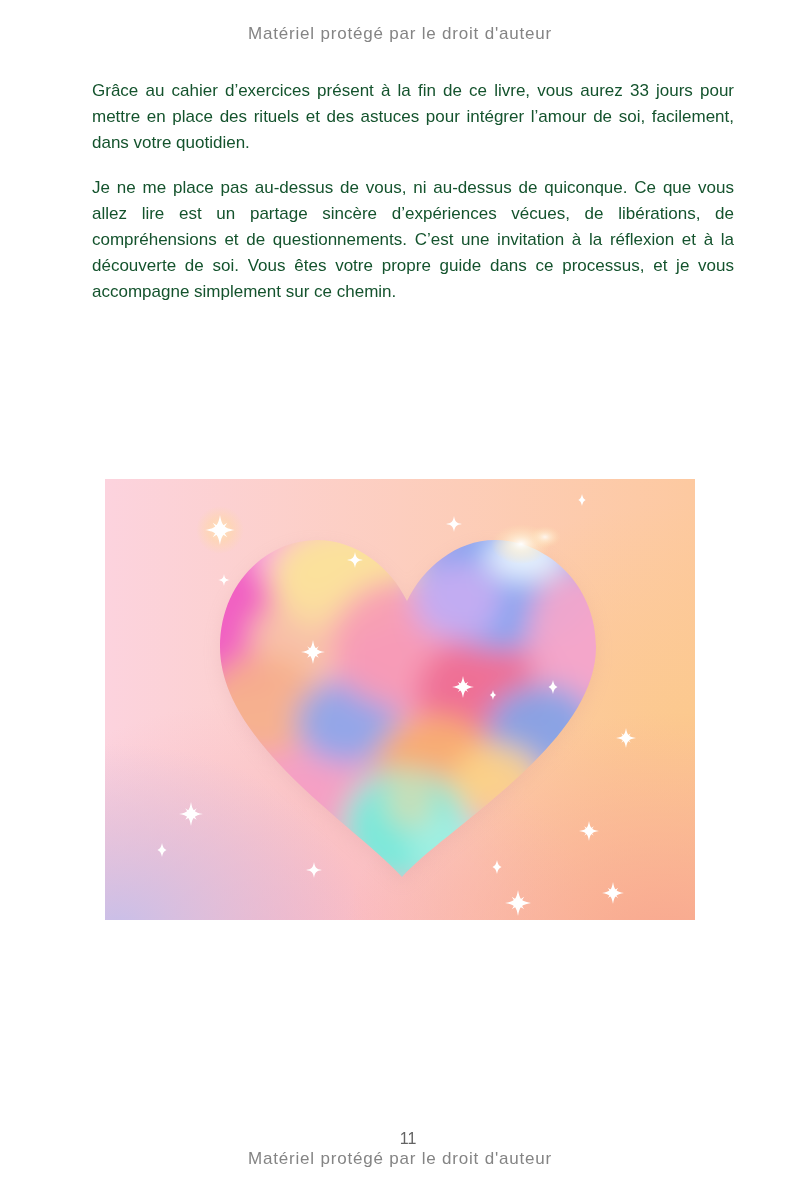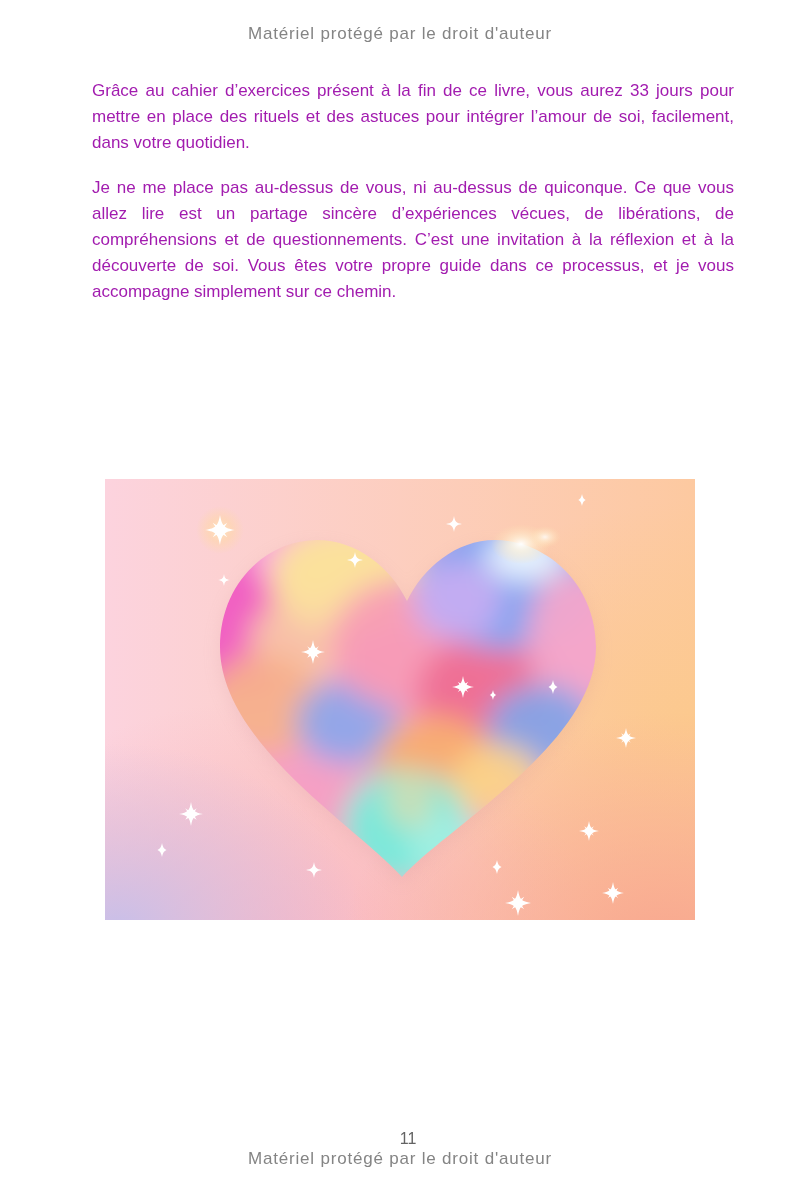--- a/index.html
+++ b/index.html
@@ -7,21 +7,21 @@
     width:800px;height:1200px;position:relative;background:#ffffff;
     font-family:"Liberation Sans","DejaVu Sans",sans-serif;
     overflow:hidden;
   }
   .copyright-top{
     position:absolute;top:24px;left:0;width:800px;text-align:center;
     color:#848484;font-size:17px;letter-spacing:0.8px;
   }
   .text-block{
     position:absolute;left:92px;top:78px;width:642px;
-    color:#a21caf;font-size:17px;line-height:26px;text-align:justify;
+    color:#14532d;font-size:17px;line-height:26px;text-align:justify;
   }
   .text-block p{margin:0 0 19px 0;}
   .illustration{
     position:absolute;left:105px;top:479px;width:590px;height:441px;
   }
   .illustration svg{display:block;}
   .page-number{
     position:absolute;top:1130px;left:8px;width:800px;text-align:center;
     color:#636363;font-size:16px;
   }

